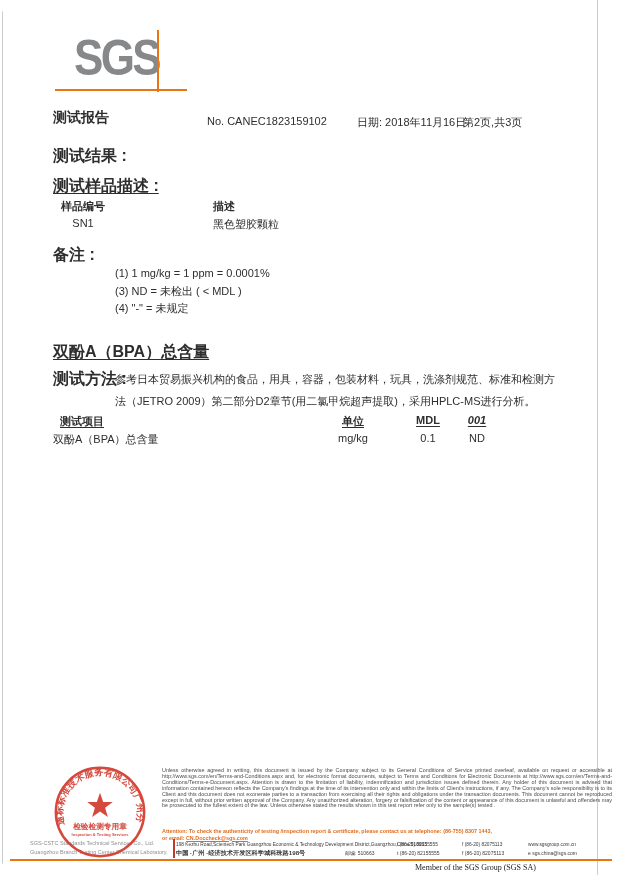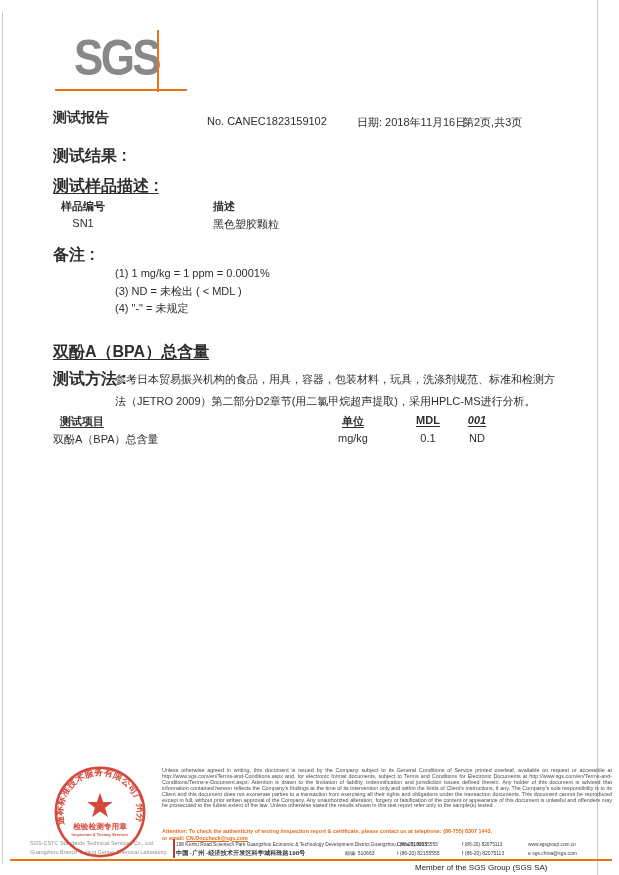--- a/index.html
+++ b/index.html
@@ -82,21 +82,21 @@
   .addr1 { top:842px; font-size:4.8px; }
   .addr2 { top:850px; font-size:5px; }
   .addr .a-street { left:0; }
   .addr2 .a-street { font-size:6.2px; font-weight:bold; top:-1px; }
   .addr .a-postal { left:169px; }
   .addr .a-t   { left:221px; }
   .addr .a-f   { left:286px; }
   .addr .a-web { left:352px; }
 
   .footer-rule { position:absolute; left:10px; top:859px; width:602px; height:2px; background:#e87511; }
-  .member { position:absolute; left:415px; top:863px; font-size:8px; color:#222; }
+  .member { position:absolute; left:415px; top:863px; font-size:8px; color:#222;font-family:Liberation Serif, serif; }
 </style>
 </head>
 <body>
 
 <div class="page">
 
   <div class="edge edge-left"></div>
   <div class="edge edge-right"></div>
 
   <div>

